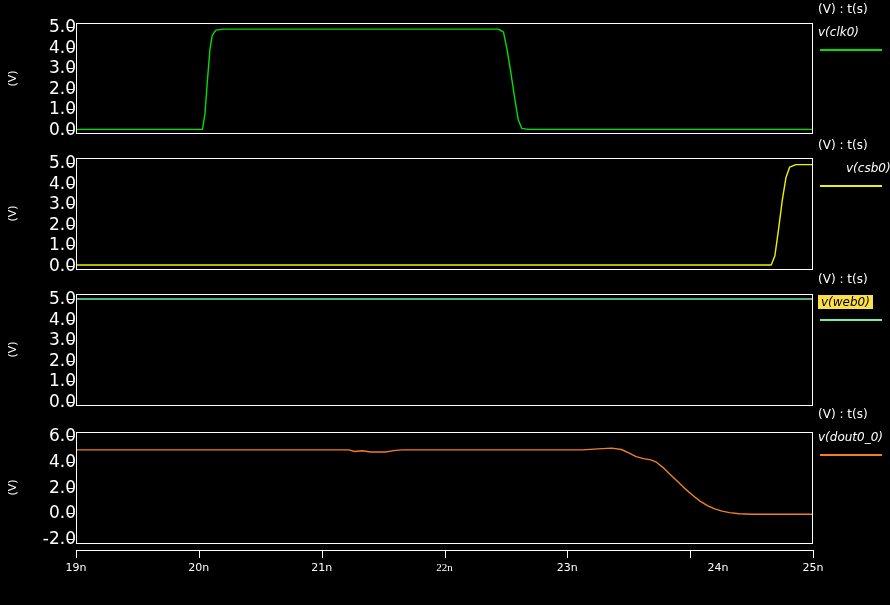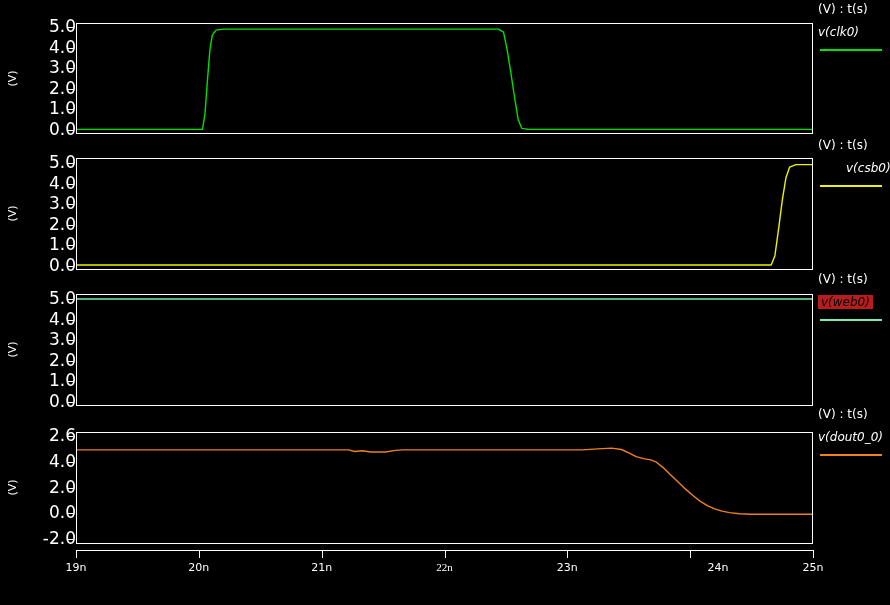--- a/index.html
+++ b/index.html
@@ -7,21 +7,21 @@
     position:relative;width:890px;height:605px;background:#000000;
     font-family:"DejaVu Sans", sans-serif;color:#ffffff;overflow:hidden;
   }
   .ylabel{position:absolute;left:0;width:62px;text-align:right;font-size:17px;line-height:13px;white-space:nowrap;padding-left:14px;}
   .ytick{position:absolute;width:6px;height:1px;background:#ffffff;}
   .vaxis-title{position:absolute;font-size:11px;transform:rotate(-90deg);transform-origin:center;}
   .plotbox{position:absolute;border:1px solid #ffffff;background:#000;box-sizing:border-box;}
   .plotbox svg{position:absolute;left:0;top:0;}
   .legend-header{position:absolute;left:818px;font-size:12px;white-space:nowrap;}
   .legend-name{position:absolute;left:818px;font-size:12px;white-space:nowrap;font-style:italic;}
-  .legend-name.selected{background:#b91c1c;color:#000000;padding:0 3px;}
+  .legend-name.selected{background:#fde047;color:#000000;padding:0 3px;}
   .legend-rule{position:absolute;left:820px;width:62px;height:2px;}
   .xaxis-line{position:absolute;height:1px;background:#ffffff;}
   .xtick{position:absolute;width:1px;height:8px;background:#ffffff;}
   .xlabel{position:absolute;width:44px;text-align:center;font-size:11px;}
   .xaxis-title{position:absolute;width:44px;text-align:center;font-size:11px;margin-top:24px;}
 </style>
 </head>
 <body>
 
 <div class="window">
@@ -82,21 +82,21 @@
       <div class="ytick" style="left: 67px; top: 402px;"></div>
       <div class="vaxis-title" style="left: 4px; top: 343px;">(V)</div>
       <div class="plotbox" style="left: 76px; top: 294px; width: 737px; height: 112px;">
         <svg width="735" height="110">
           <polyline points="-1.0,4.0 736.0,4.0" fill="none" stroke="#70f0b0" stroke-width="1.4" stroke-linejoin="round"></polyline>
         </svg>
       </div>
       <div class="legend-header" style="top: 272px;">(V) : t(s)</div>
       <div class="legend-name selected" style="top: 295px;">v(web0)</div>
       <div class="legend-rule" style="top: 319px; background: rgb(112, 240, 176);"></div>
-      <div class="ylabel" style="top: 429px;">2.6</div>
+      <div class="ylabel" style="top: 429px;">6.0</div>
       <div class="ytick" style="left: 67px; top: 436px;"></div>
       <div class="ylabel" style="top: 454.8px;">4.0</div>
       <div class="ytick" style="left: 67px; top: 461.8px;"></div>
       <div class="ylabel" style="top: 480.6px;">2.0</div>
       <div class="ytick" style="left: 67px; top: 487.6px;"></div>
       <div class="ylabel" style="top: 506.4px;">0.0</div>
       <div class="ytick" style="left: 67px; top: 513.4px;"></div>
       <div class="ylabel" style="top: 532.2px;">-2.0</div>
       <div class="ytick" style="left: 67px; top: 539.2px;"></div>
       <div class="vaxis-title" style="left: 4px; top: 481px;">(V)</div>

